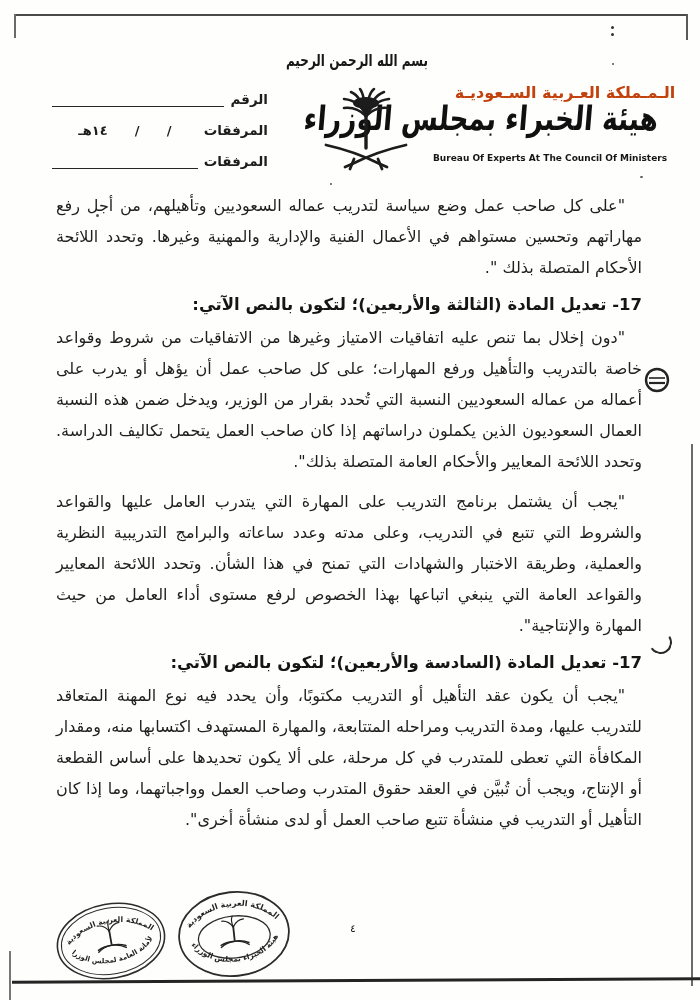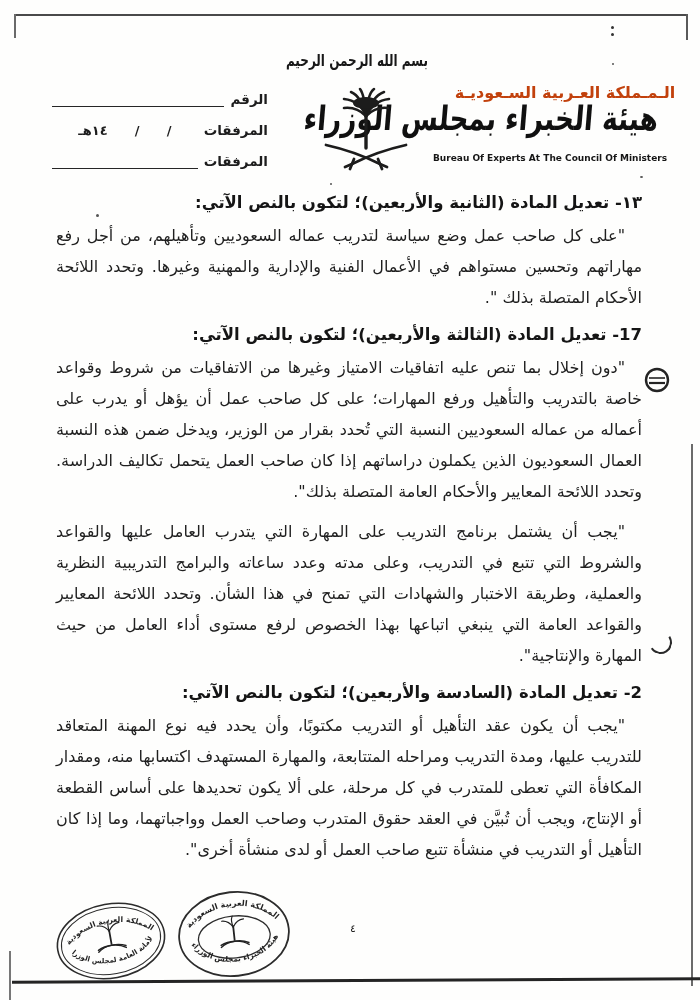--- a/index.html
+++ b/index.html
@@ -150,32 +150,31 @@
       <span class="form-value">/      /      ١٤هـ</span>
     </div>
     <div class="form-row">
       <span class="form-label">المرفقات</span>
       <span class="form-line"></span>
     </div>
   </div>
 
   <div class="doc-body">
     <div class="amendment">
-      <div class="amendment-heading">١٣- تعديل المادة (الثانية والأربعين)؛ لتكون بالنص الآتي:</div>
       <div class="amendment-text">"على كل صاحب عمل وضع سياسة لتدريب عماله السعوديين وتأهيلهم، من أجل رفع مهاراتهم وتحسين مستواهم في الأعمال الفنية والإدارية والمهنية وغيرها. وتحدد اللائحة الأحكام المتصلة بذلك ".</div>
     </div>
     <div class="amendment">
       <div class="amendment-heading">17- تعديل المادة (الثالثة والأربعين)؛ لتكون بالنص الآتي:</div>
       <div class="amendment-text">"دون إخلال بما تنص عليه اتفاقيات الامتياز وغيرها من الاتفاقيات من شروط وقواعد خاصة بالتدريب والتأهيل ورفع المهارات؛ على كل صاحب عمل أن يؤهل أو يدرب على أعماله من عماله السعوديين النسبة التي تُحدد بقرار من الوزير، ويدخل ضمن هذه النسبة العمال السعوديون الذين يكملون دراساتهم إذا كان صاحب العمل يتحمل تكاليف الدراسة. وتحدد اللائحة المعايير والأحكام العامة المتصلة بذلك".</div>
     </div>
     <div class="amendment">
       <div class="amendment-text">"يجب أن يشتمل برنامج التدريب على المهارة التي يتدرب العامل عليها والقواعد والشروط التي تتبع في التدريب، وعلى مدته وعدد ساعاته والبرامج التدريبية النظرية والعملية، وطريقة الاختبار والشهادات التي تمنح في هذا الشأن. وتحدد اللائحة المعايير والقواعد العامة التي ينبغي اتباعها بهذا الخصوص لرفع مستوى أداء العامل من حيث المهارة والإنتاجية".</div>
     </div>
     <div class="amendment">
-      <div class="amendment-heading">2- تعديل المادة (السادسة والأربعين)؛ لتكون بالنص الآتي:</div>
+      <div class="amendment-heading">17- تعديل المادة (السادسة والأربعين)؛ لتكون بالنص الآتي:</div>
       <div class="amendment-text">"يجب أن يكون عقد التأهيل أو التدريب مكتوبًا، وأن يحدد فيه نوع المهنة المتعاقد للتدريب عليها، ومدة التدريب ومراحله المتتابعة، والمهارة المستهدف اكتسابها منه، ومقدار المكافأة التي تعطى للمتدرب في كل مرحلة، على ألا يكون تحديدها على أساس القطعة أو الإنتاج، ويجب أن تُبيَّن في العقد حقوق المتدرب وصاحب العمل وواجباتهما، وما إذا كان التأهيل أو التدريب في منشأة تتبع صاحب العمل أو لدى منشأة أخرى".</div>
     </div>
   </div>
 
   <svg class="mark" style="left:644px; top:367px;" width="26" height="26" viewBox="0 0 26 26">
     <circle cx="13" cy="13" r="11" fill="none" stroke="#242424" stroke-width="2.4"></circle>
     <line x1="5" y1="11" x2="21" y2="11" stroke="#242424" stroke-width="1.6"></line>
     <line x1="5" y1="16" x2="21" y2="16" stroke="#242424" stroke-width="2.2"></line>
   </svg>
   <div class="mark mark-crescent"></div>

